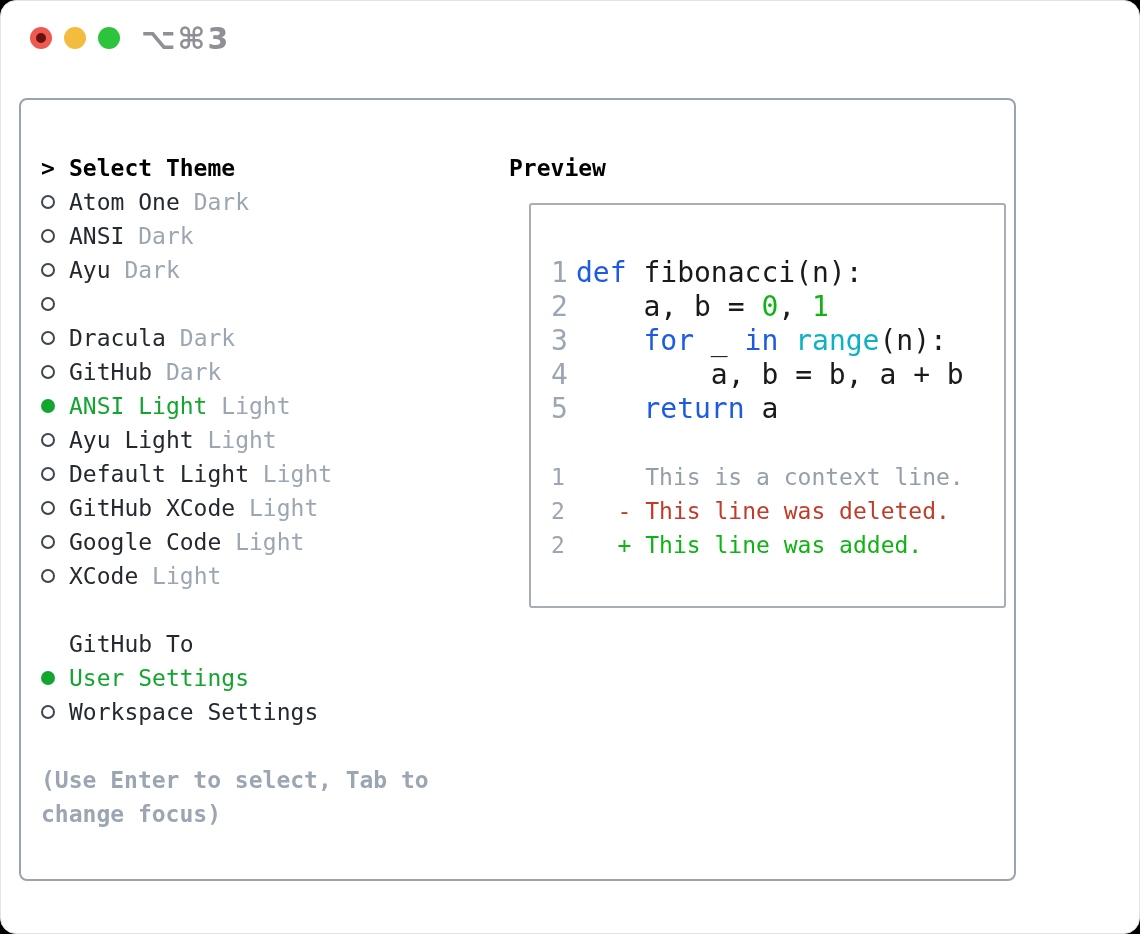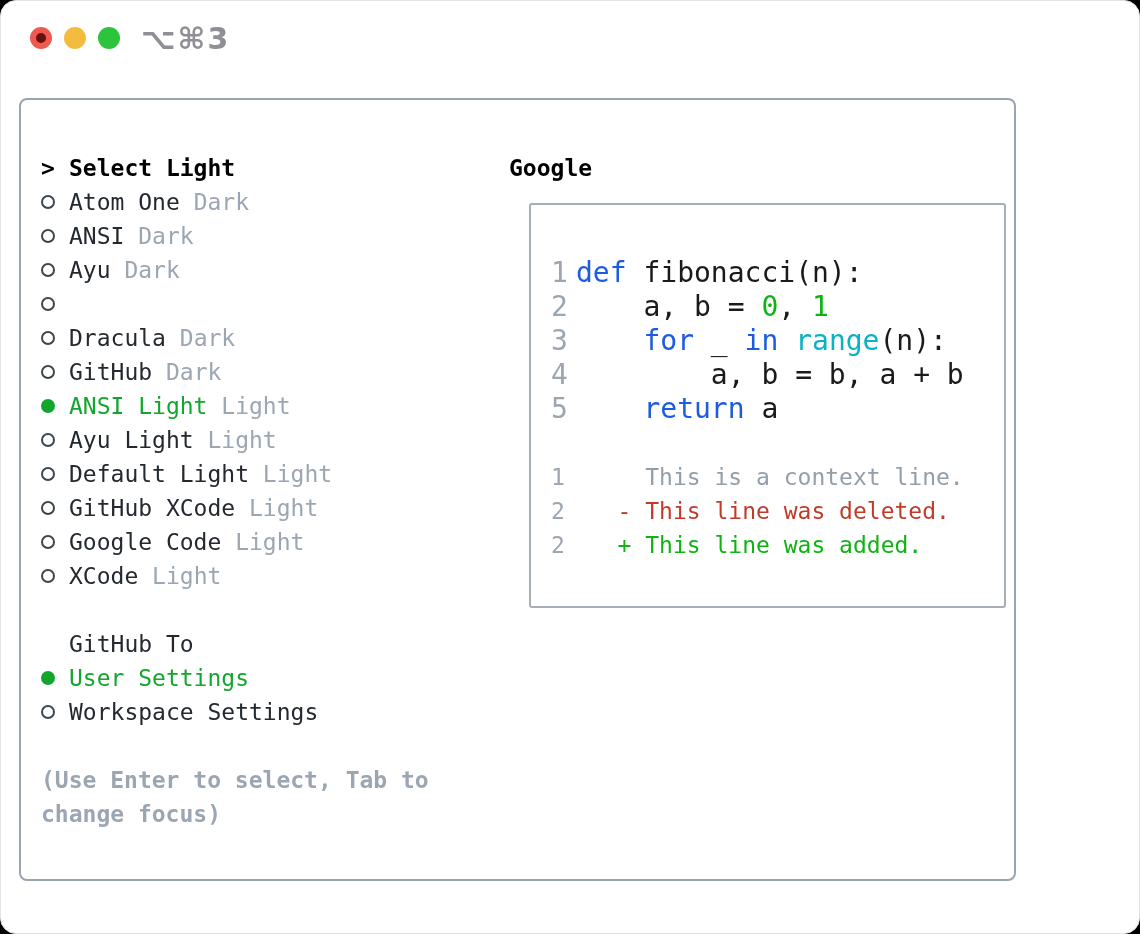--- a/index.html
+++ b/index.html
@@ -90,21 +90,21 @@
       </span>
     <span class="light yellow"></span>
     <span class="light green"></span>
     <span class="wtitle">⌥⌘3</span>
   </div>
 
   <div class="panel">
     <div class="left">
       <div class="row">
         <span class="marker prompt">&gt;</span>
-        <span class="hdr">Select Light</span>
+        <span class="hdr">Select Theme</span>
       </div>
       <div id="theme-list">
   <div class="row theme-item">
     <span class="marker">
               <span class="circle"></span>
             </span>
     <span class="label"><span class="label-main">Atom One</span><span class="suffix"> Dark</span></span>
   </div>
 
   <div class="row theme-item">
@@ -201,21 +201,21 @@
               <span class="circle"></span>
             </span>
     <span class="label"><span class="label-main">Workspace Settings</span></span>
   </div>
 </div>
       <div class="spacer"></div>
       <div class="hint">(Use Enter to select, Tab to change focus)</div>
     </div>
 
     <div class="right">
-      <div class="preview-header">Google</div>
+      <div class="preview-header">Preview</div>
       <div class="preview-box">
         <div id="code-lines">
             <div class="pline code"><span class="ln">1</span><span class="src"><span class="seg-keyword">def</span><span class="seg-plain"> fibonacci(n):</span></span></div>
             <div class="pline code"><span class="ln">2</span><span class="src"><span class="seg-plain">    a, b = </span><span class="seg-number">0</span><span class="seg-plain">, </span><span class="seg-number">1</span></span></div>
             <div class="pline code"><span class="ln">3</span><span class="src"><span class="seg-plain">    </span><span class="seg-keyword">for</span><span class="seg-plain"> _ </span><span class="seg-keyword">in</span><span class="seg-plain"> </span><span class="seg-function">range</span><span class="seg-plain">(n):</span></span></div>
             <div class="pline code"><span class="ln">4</span><span class="src"><span class="seg-plain">        a, b = b, a + b</span></span></div>
             <div class="pline code"><span class="ln">5</span><span class="src"><span class="seg-plain">    </span><span class="seg-keyword">return</span><span class="seg-plain"> a</span></span></div>
           </div>
         <div class="pline code"></div>
         <div id="diff-lines">

